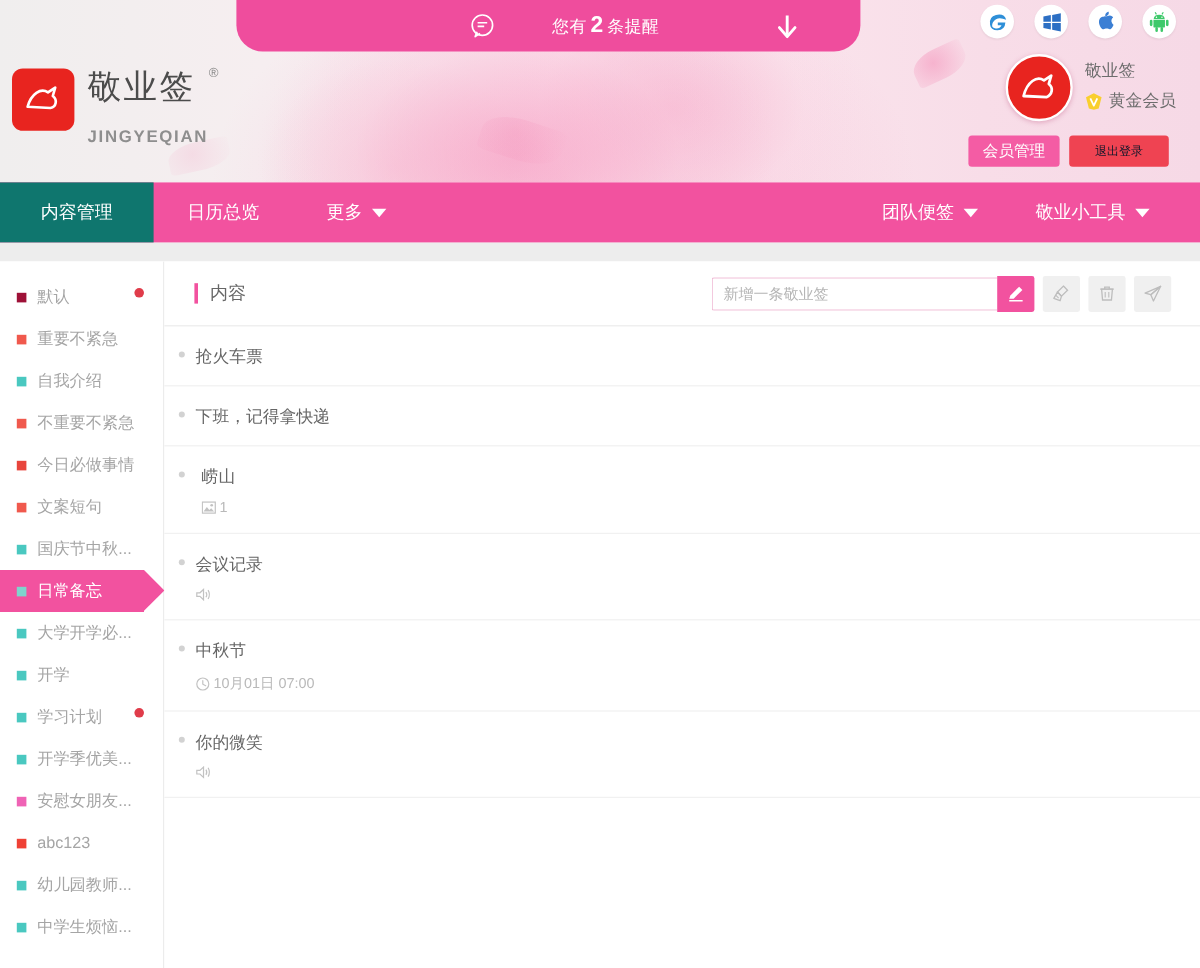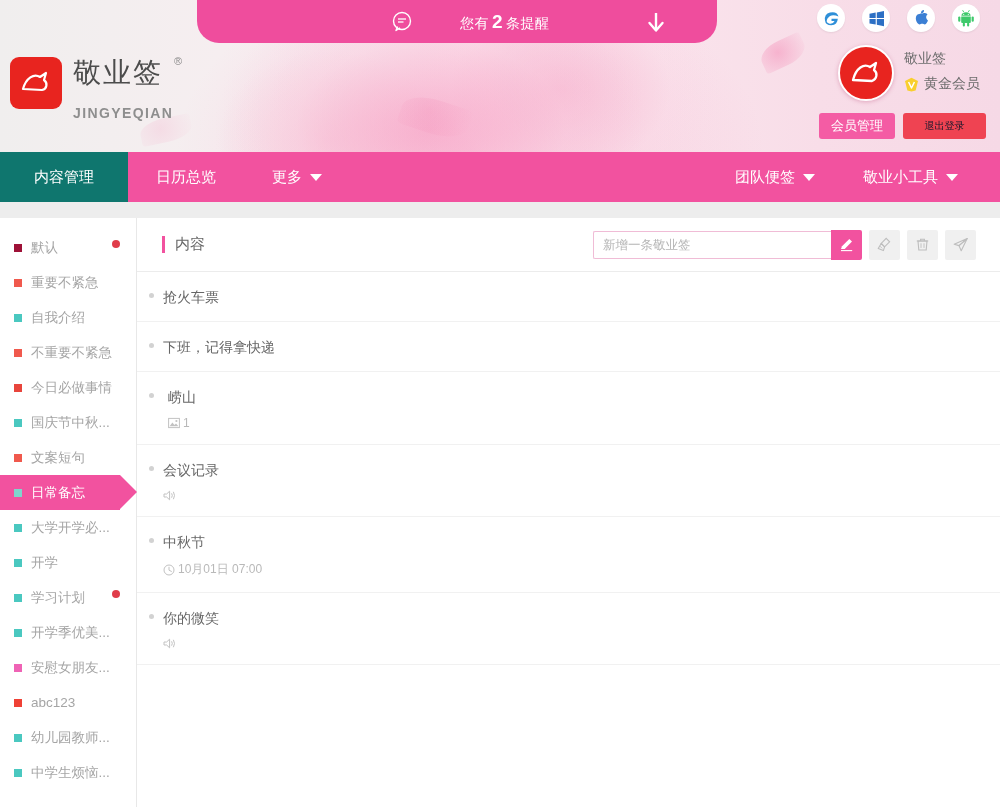--- a/index.html
+++ b/index.html
@@ -70,21 +70,21 @@
     box-shadow: 0 1px 4px rgba(180,60,110,0.35);
     display: flex; align-items: center; justify-content: center;
     margin-right: 10px;
   }
   .user-meta { padding-top: 5px; }
   .user-name { font-size: 14px; color: #6d6d6d; margin-bottom: 7px; }
   .user-level { display: flex; align-items: center; font-size: 14px; color: #6d6d6d; text-align: right; }
   .v-badge { width: 15px; height: 15px; margin-right: 5px; }
 
   
-  .hdr-btns { position: absolute; right: 14px; top: 113px; display: flex; gap: 8px; align-items: flex-end; }
+  .hdr-btns { position: absolute; right: 26px; top: 113px; display: flex; gap: 8px; align-items: flex-end; }
   .btn-member {
     width: 76px; height: 26px; background: #f45ca4; color: #ffffff;
     border: none; border-radius: 3px; font-size: 13px; cursor: pointer;
     font-family: "Liberation Sans", sans-serif;
   }
   .btn-logout {
     width: 83px; height: 26px; background: #ef4352; color: #0f172a;
     border: none; border-radius: 3px; font-size: 10px; cursor: pointer;
     font-family: "Liberation Sans", sans-serif;
   }
@@ -329,26 +329,26 @@
       </div>
       <div class="side-item">
         <span class="side-bullet" style="background: rgb(240, 89, 77);"></span>
         <span class="side-label">不重要不紧急</span>
       </div>
       <div class="side-item">
         <span class="side-bullet" style="background: rgb(232, 69, 60);"></span>
         <span class="side-label">今日必做事情</span>
       </div>
       <div class="side-item">
-        <span class="side-bullet" style="background: rgb(74, 200, 192);"></span>
-        <span class="side-label">国庆节中秋...</span>
-      </div>
-      <div class="side-item">
         <span class="side-bullet" style="background: rgb(240, 89, 77);"></span>
         <span class="side-label">文案短句</span>
+      </div>
+      <div class="side-item">
+        <span class="side-bullet" style="background: rgb(74, 200, 192);"></span>
+        <span class="side-label">国庆节中秋...</span>
       </div>
       <div class="side-item selected">
         <span class="side-bullet" style="background: rgb(127, 212, 205);"></span>
         <span class="side-label">日常备忘</span>
       </div>
       <div class="side-item">
         <span class="side-bullet" style="background: rgb(74, 200, 192);"></span>
         <span class="side-label">大学开学必...</span>
       </div>
       <div class="side-item">

